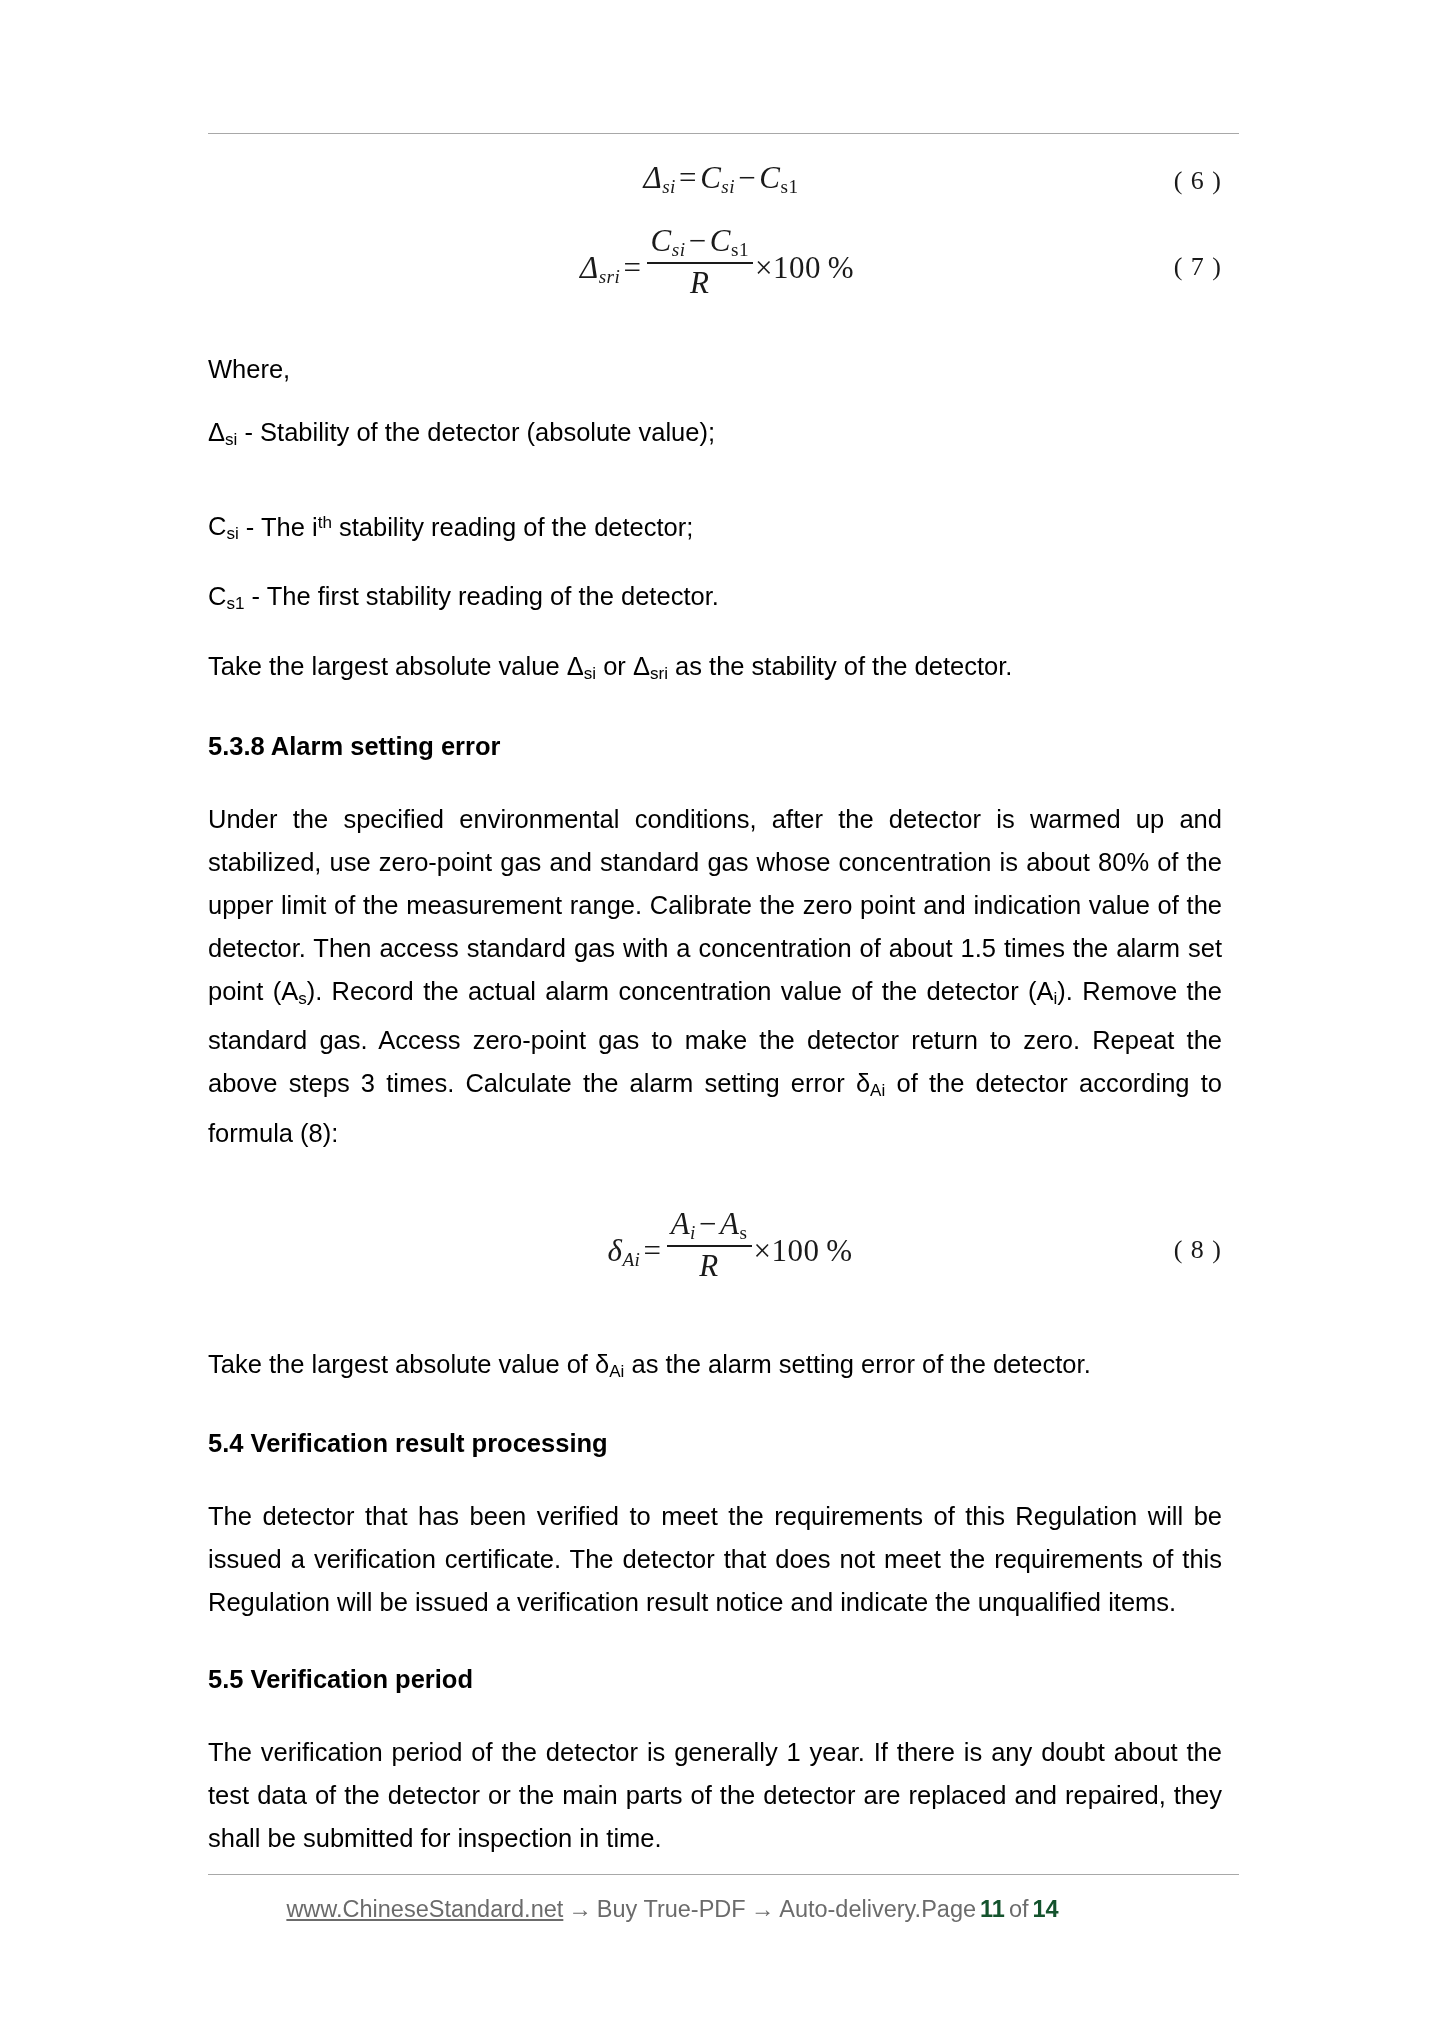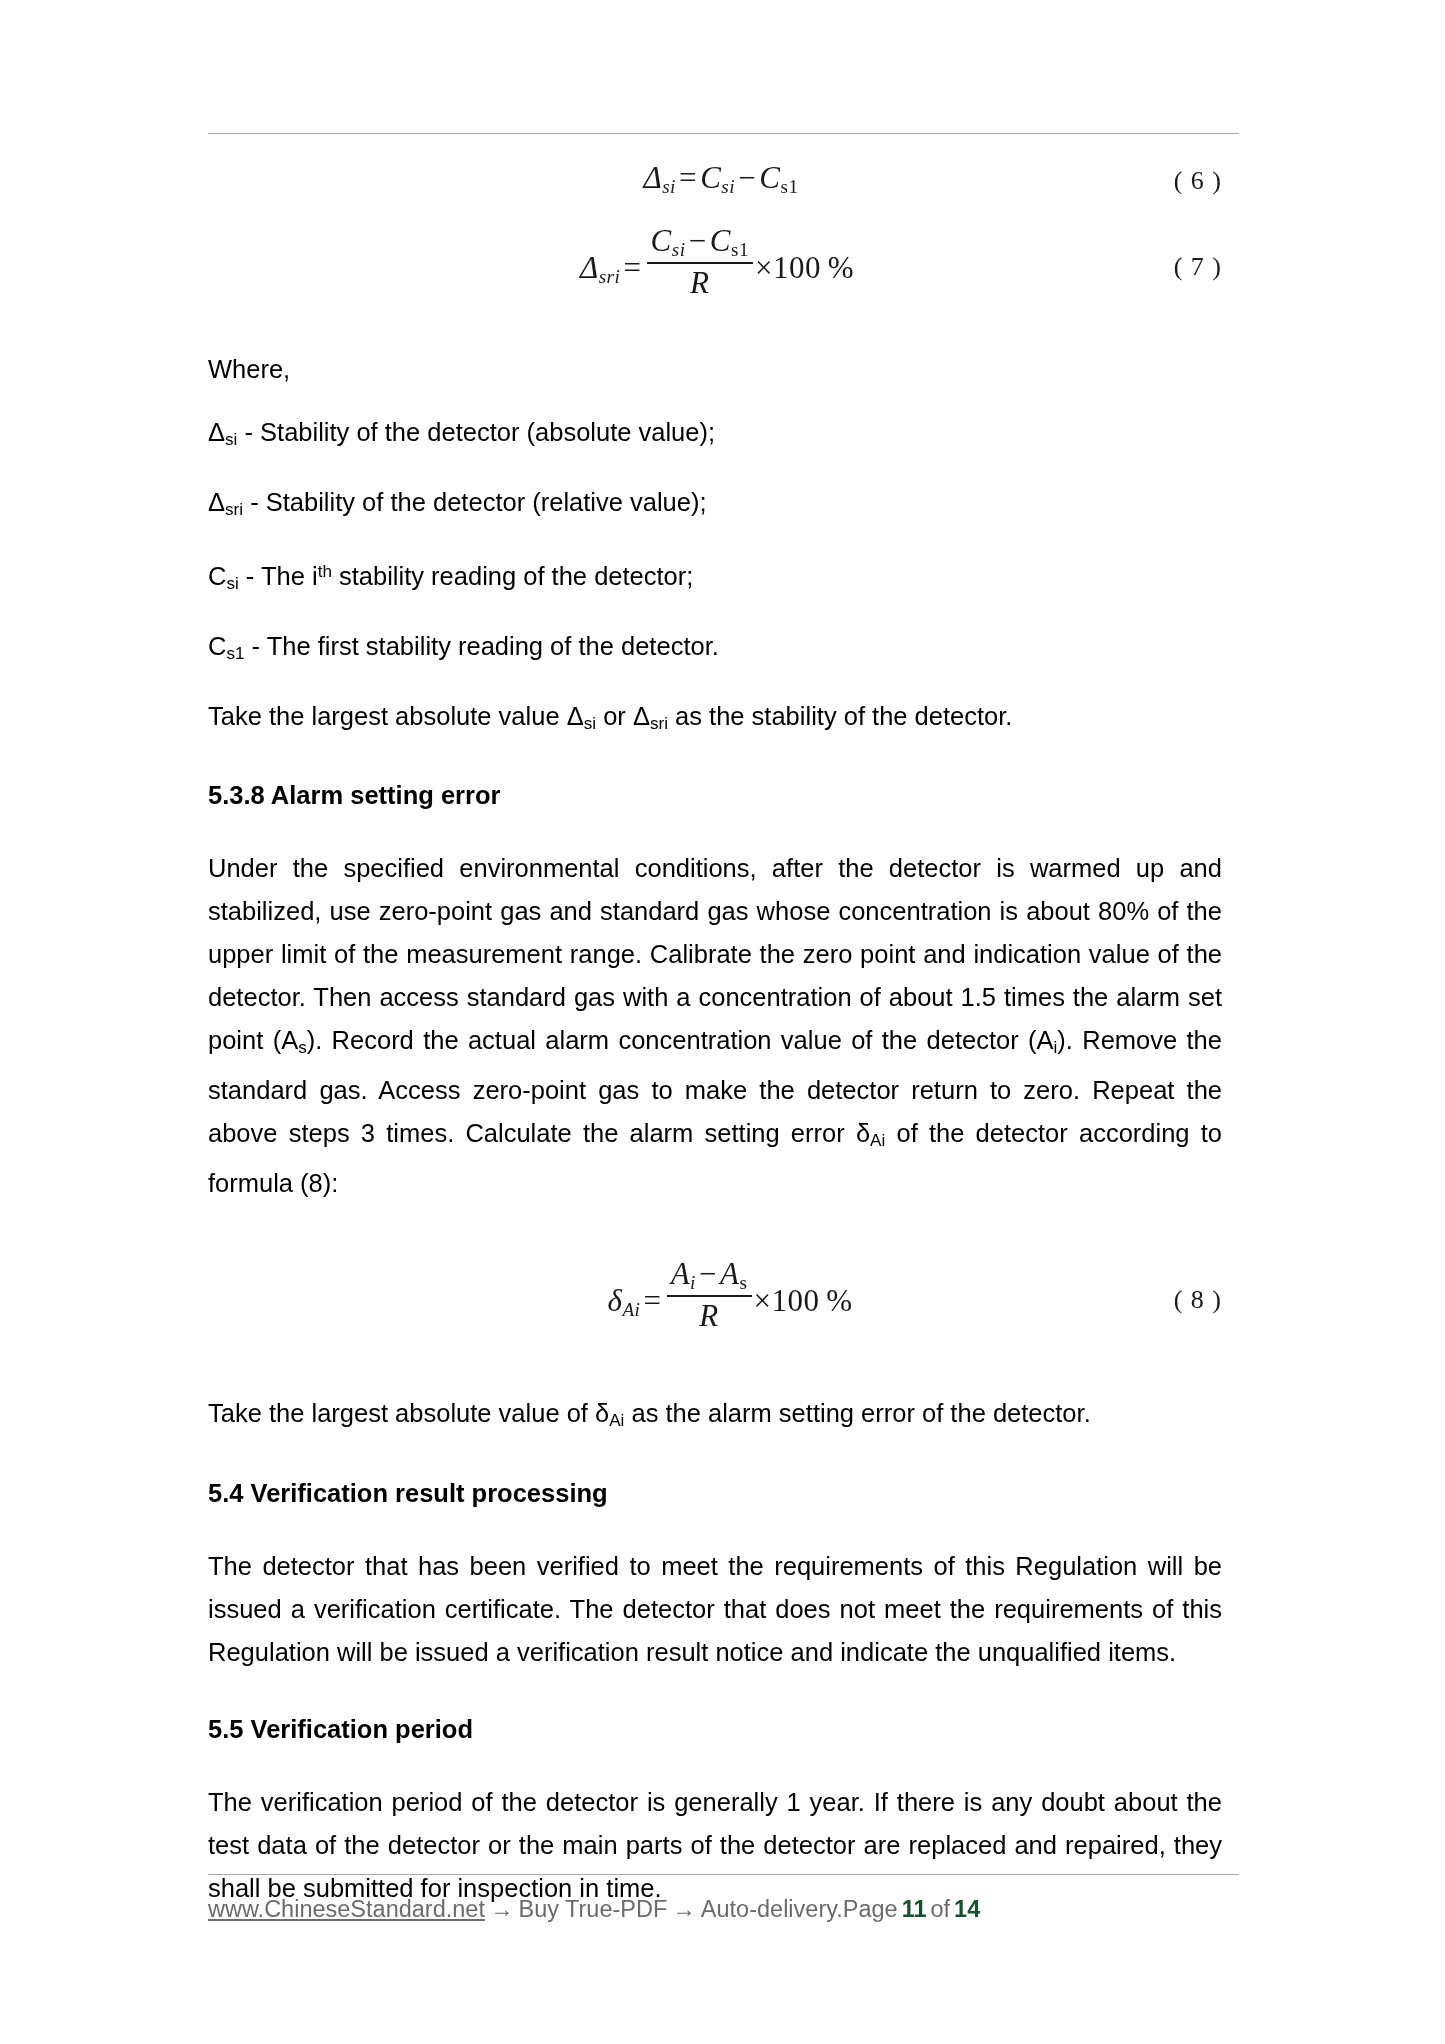--- a/index.html
+++ b/index.html
@@ -154,21 +154,21 @@
     background: #a8a8a8;
   }
   .footer {
     position: absolute;
     left: 208px;
     top: 1896px;
     width: 1031px;
     height: 60px;
     display: flex;
     align-items: flex-start;
-    justify-content: flex-start;
+    justify-content: center;
     font-size: 23.5px;
     color: #6b6b6b;
   }
   .footer-left {
     white-space: nowrap;
   }
   .footer-url {
     text-decoration: underline;
     color: #6b6b6b;
   }
@@ -224,21 +224,20 @@
     <div class="sp-46"></div>
 
     <p class="para para-left">Where,</p>
 
     <div class="sp-20"></div>
 
     <p class="para para-left"><span><span>Δ</span><span class="tsub">si</span></span><span> - Stability of the detector (absolute value);</span></p>
 
     <div class="sp-20"></div>
 
-    <p class="para para-left"><span><span>Δ</span><span class="tsub">sri</span></span><span> - Stability of the detector (relative value);</span></p>
 
     <div class="sp-20"></div>
 
     <p class="para para-left"><span><span>C</span><span class="tsub">si</span></span><span> - The i</span><span class="tsup">th</span><span> stability reading of the detector;</span></p>
 
     <div class="sp-20"></div>
 
     <p class="para para-left"><span><span>C</span><span class="tsub">s1</span></span><span> - The first stability reading of the detector.</span></p>
 
     <div class="sp-20"></div>

